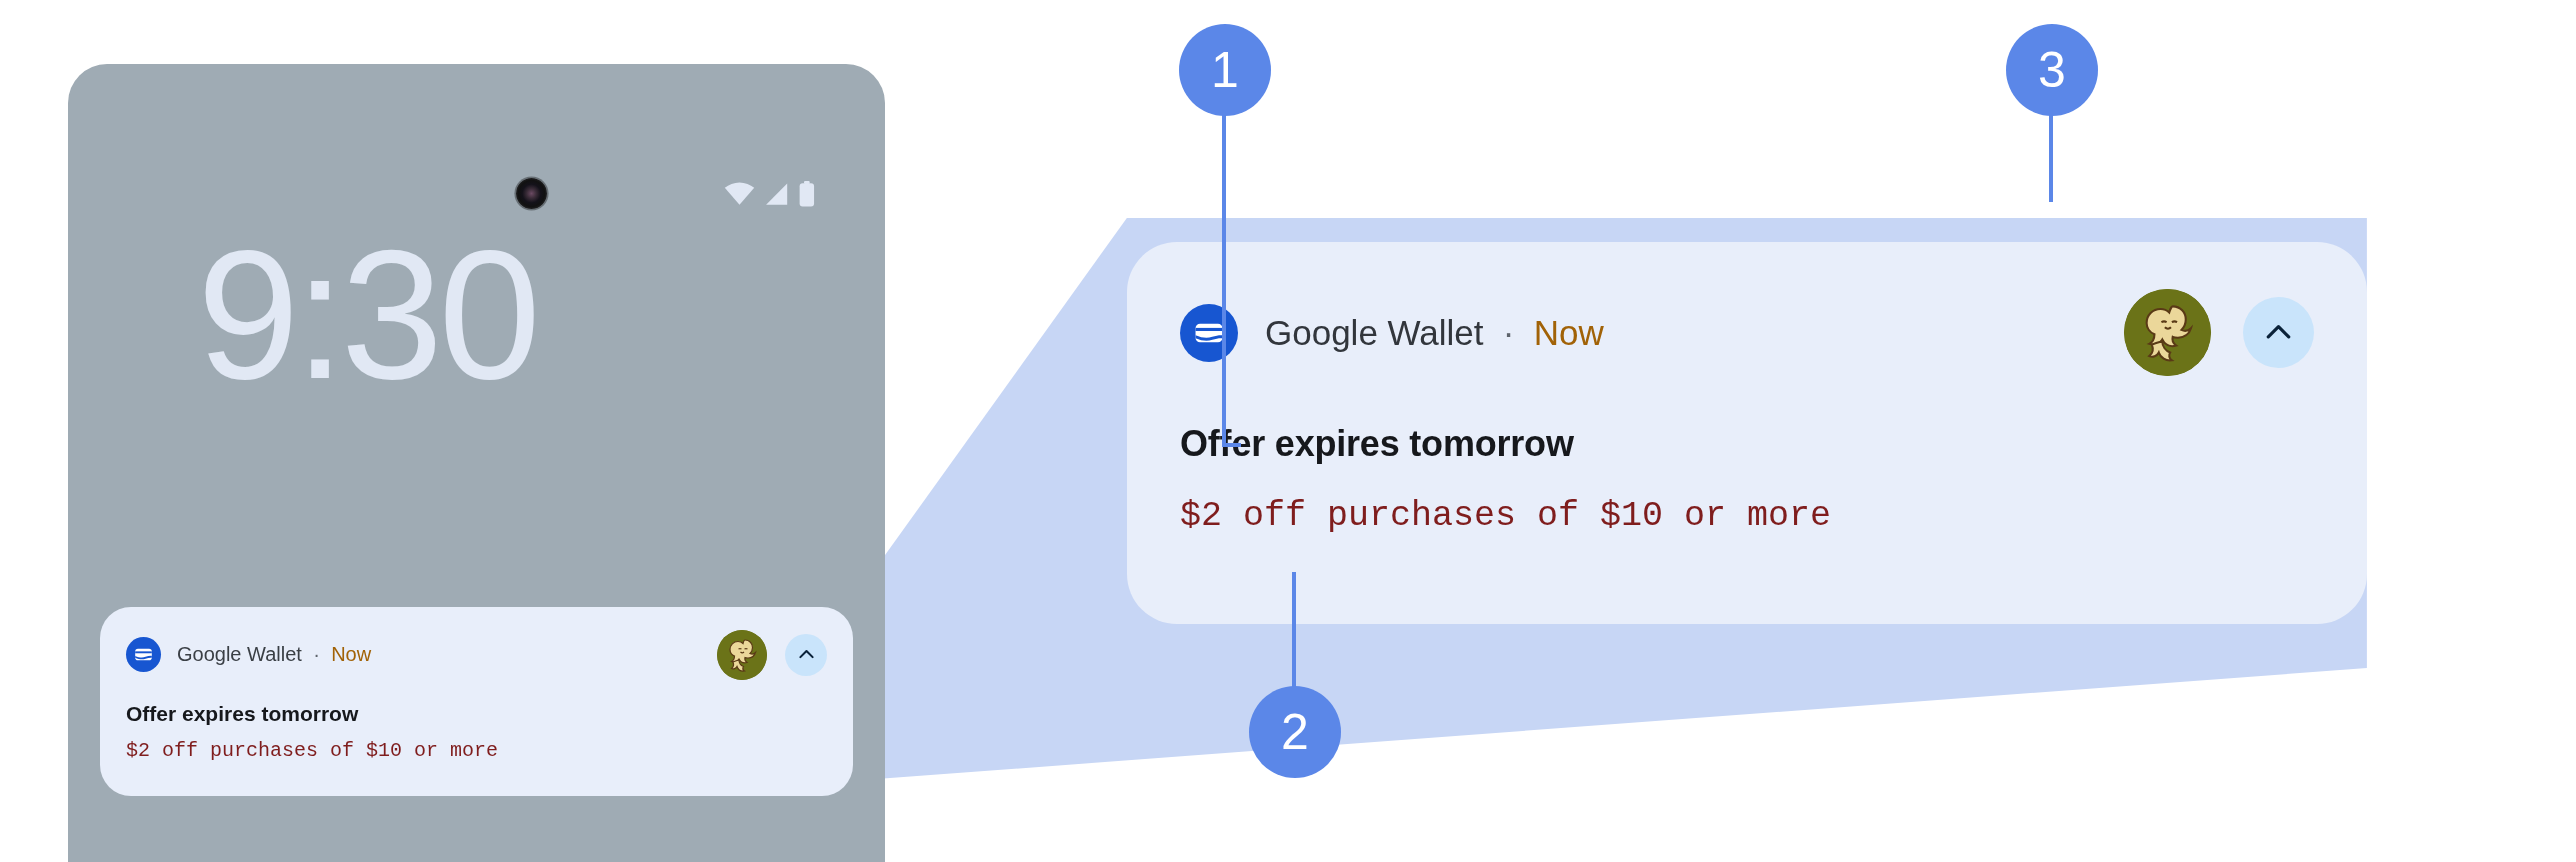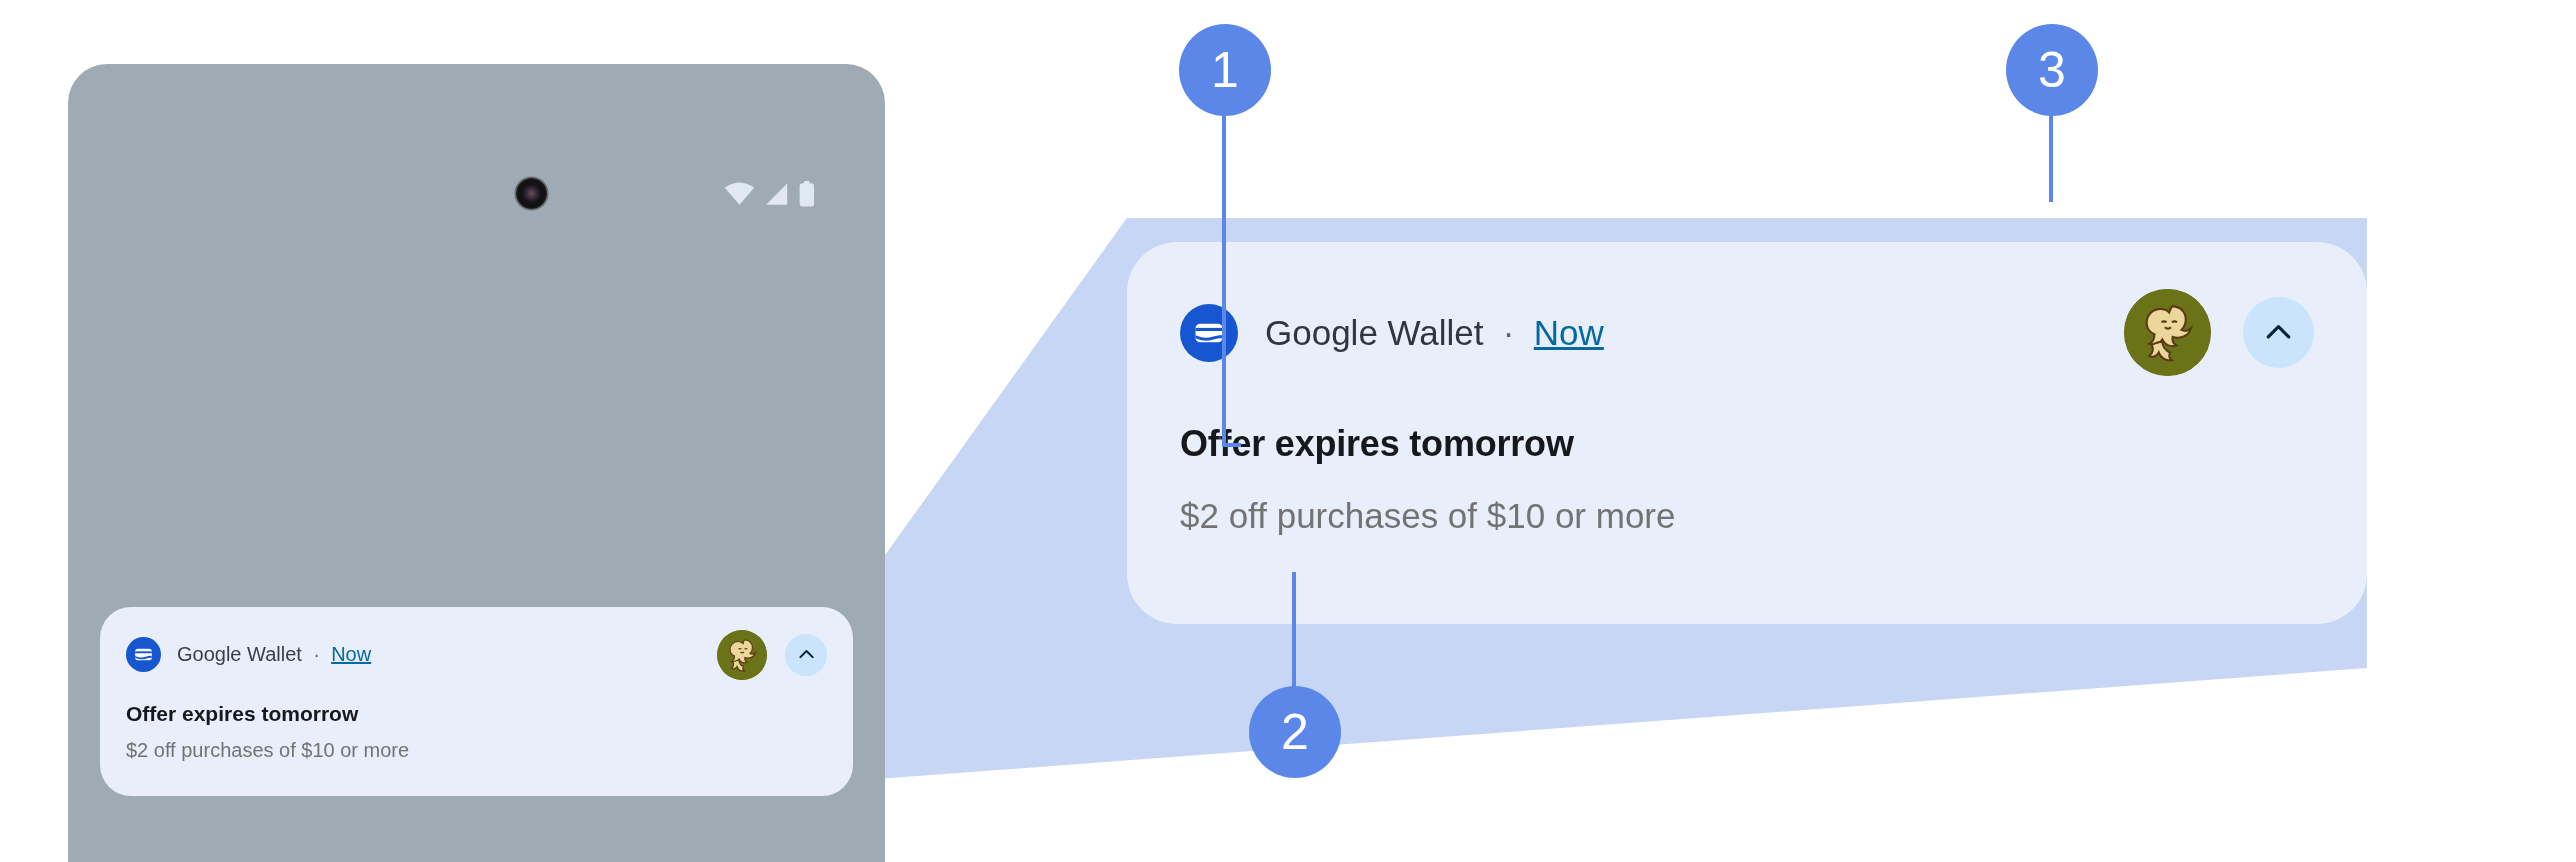--- a/index.html
+++ b/index.html
@@ -53,40 +53,40 @@
   .notif-head{display:flex;align-items:center;text-align:center;}
   .app-icon{border-radius:50%;background:#1756D1;display:flex;align-items:center;justify-content:center;flex:0 0 auto;}
   .notif-sm .app-icon{width:35px;height:35px;}
   .notif-lg .app-icon{width:58px;height:58px;}
   .app-name{color:#3a3f45;font-weight:400;}
   .notif-sm .app-name{font-size:20px;margin-left:16px;}
   .notif-lg .app-name{font-size:35px;margin-left:27px;color:#32363c;}
   .dot-sep{color:#5e646c;}
   .notif-sm .dot-sep{font-size:20px;margin:0 11.3px;}
   .notif-lg .dot-sep{font-size:35px;margin:0 19.3px;}
-  .time-ago{color:#0369a1;text-decoration:underline;}
+  .time-ago{color:#a16207;}
   .notif-sm .time-ago{font-size:20px;}
   .notif-lg .time-ago{font-size:35px;}
   .head-spacer{flex:1 1 auto;}
   .merchant{
     border-radius:50%;background:#6B7318;flex:0 0 auto;overflow:hidden;
     display:flex;align-items:center;justify-content:center;
   }
   .notif-sm .merchant{width:50px;height:50px;}
   .notif-lg .merchant{width:87px;height:87px;}
   .expand-btn{
     border-radius:50%;background:#C9E4FB;flex:0 0 auto;
     display:flex;align-items:center;justify-content:center;
   }
   .notif-sm .expand-btn{width:42px;height:42px;margin-left:17.7px;}
   .notif-lg .expand-btn{width:71px;height:71px;margin-left:32px;}
   .notif-title{font-weight:700;color:#16181c;}
   .notif-sm .notif-title{font-size:21px;margin-top:22.5px;}
   .notif-lg .notif-title{font-size:36px;margin-top:47px;letter-spacing:-0.2px;}
-  .notif-body{color:#737373;font-weight:400;}
+  .notif-body{color:#7f1d1d;font-weight:400;font-family:Liberation Mono, monospace;}
   .notif-sm .notif-body{font-size:20px;margin-top:13px;}
   .notif-lg .notif-body{font-size:35px;margin-top:31px;}
   .badge{
     position:absolute;border-radius:50%;background:#5B87E8;
     display:flex;align-items:center;justify-content:center;
     color:#ffffff;font-size:50px;font-weight:400;
     font-family:"Liberation Sans","DejaVu Sans",sans-serif;
   }
   .b1{left:1179px;top:24px;width:92px;height:92px;}
   .b2{left:1249px;top:686px;width:92px;height:92px;}
@@ -122,20 +122,21 @@
         </svg>
       </span>
       <span>
         <svg width="17.7" height="26" viewBox="0 0 13 19">
           <rect x="4.4" y="0" width="4.2" height="2.1" rx="0.8" fill="#E1E8F4"></rect>
           <rect x="1.2" y="1.6" width="10.6" height="17" rx="2.2" fill="#E1E8F4"></rect>
         </svg>
       </span>
     </div>
 
+    <div class="clock">9:30</div>
 
     <div class="notif notif-sm">
       <div class="notif-head">
         <span class="app-icon">
           <svg width="21" height="21" viewBox="0 0 24 24" aria-hidden="true">
             <rect x="2.5" y="5.5" width="19" height="13" rx="3.2" fill="#ffffff"></rect>
             <rect x="2.5" y="8.4" width="19" height="2.2" fill="#1756D1"></rect>
             <path d="M2.5 13.6c4.6 1.9 8.1 2.3 11.8 1.1 2.6-.8 5-1.3 7.2-1.1v2.1c-2.3-.2-4.5.3-7.1 1.1-3.8 1.2-7.3.8-11.9-1.1v-2.1z" fill="#1756D1"></path>
           </svg>
         </span>

